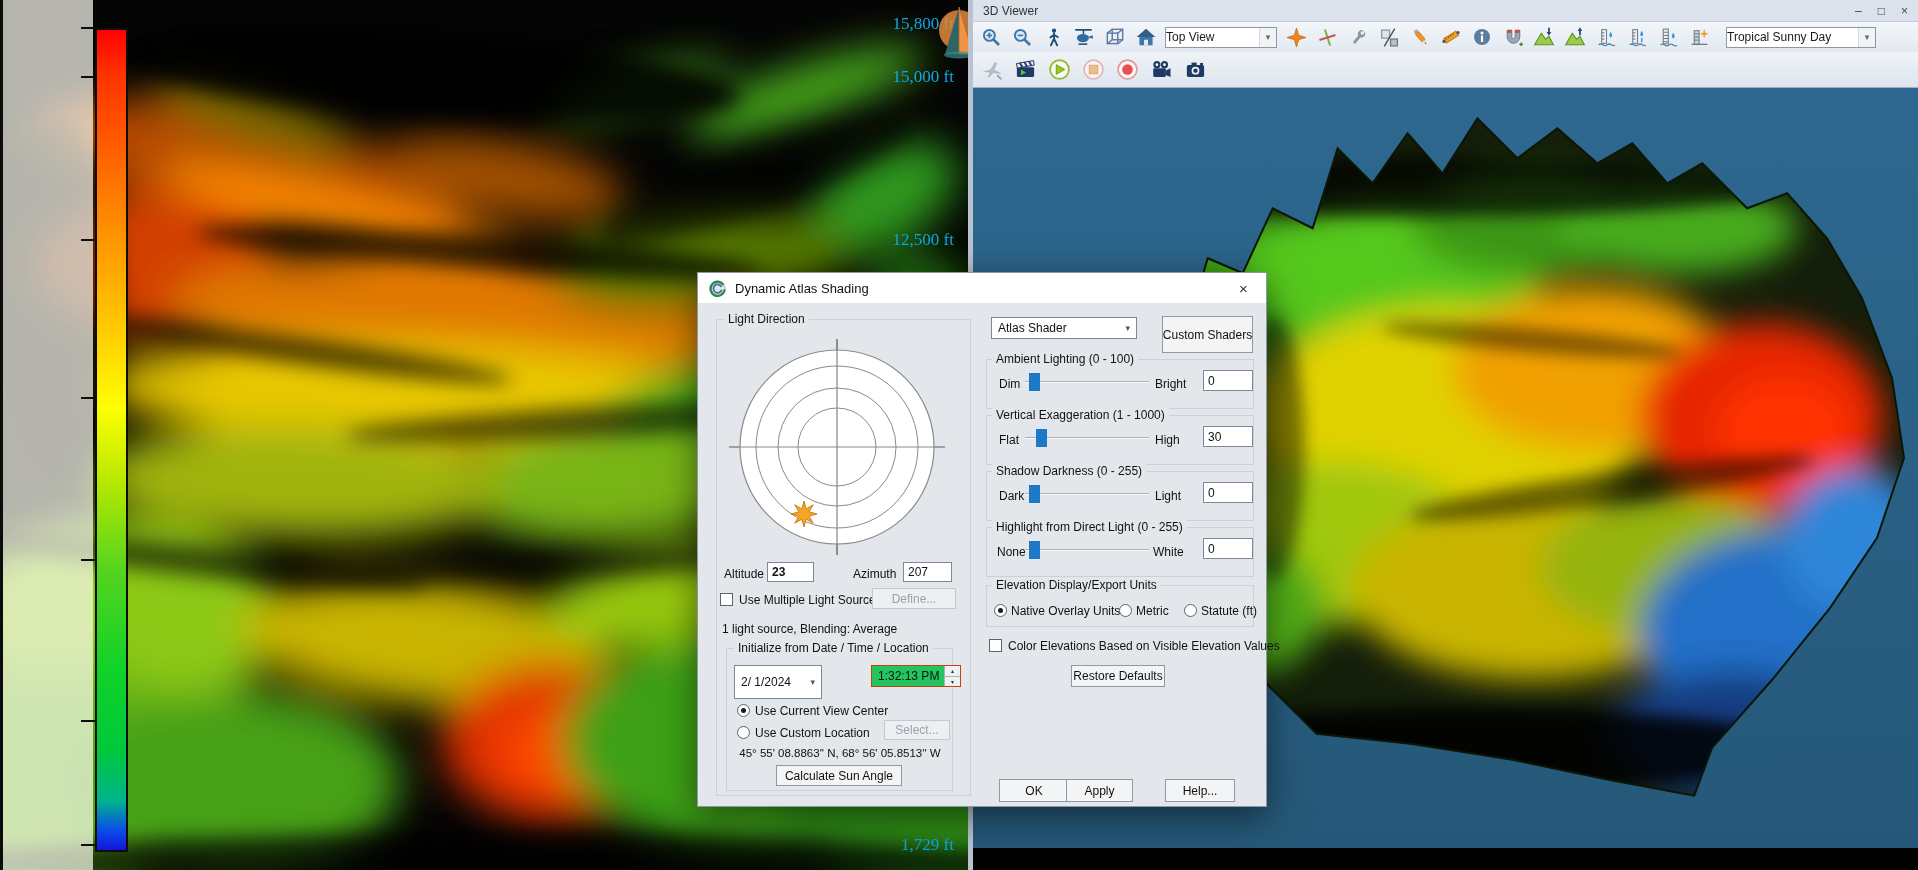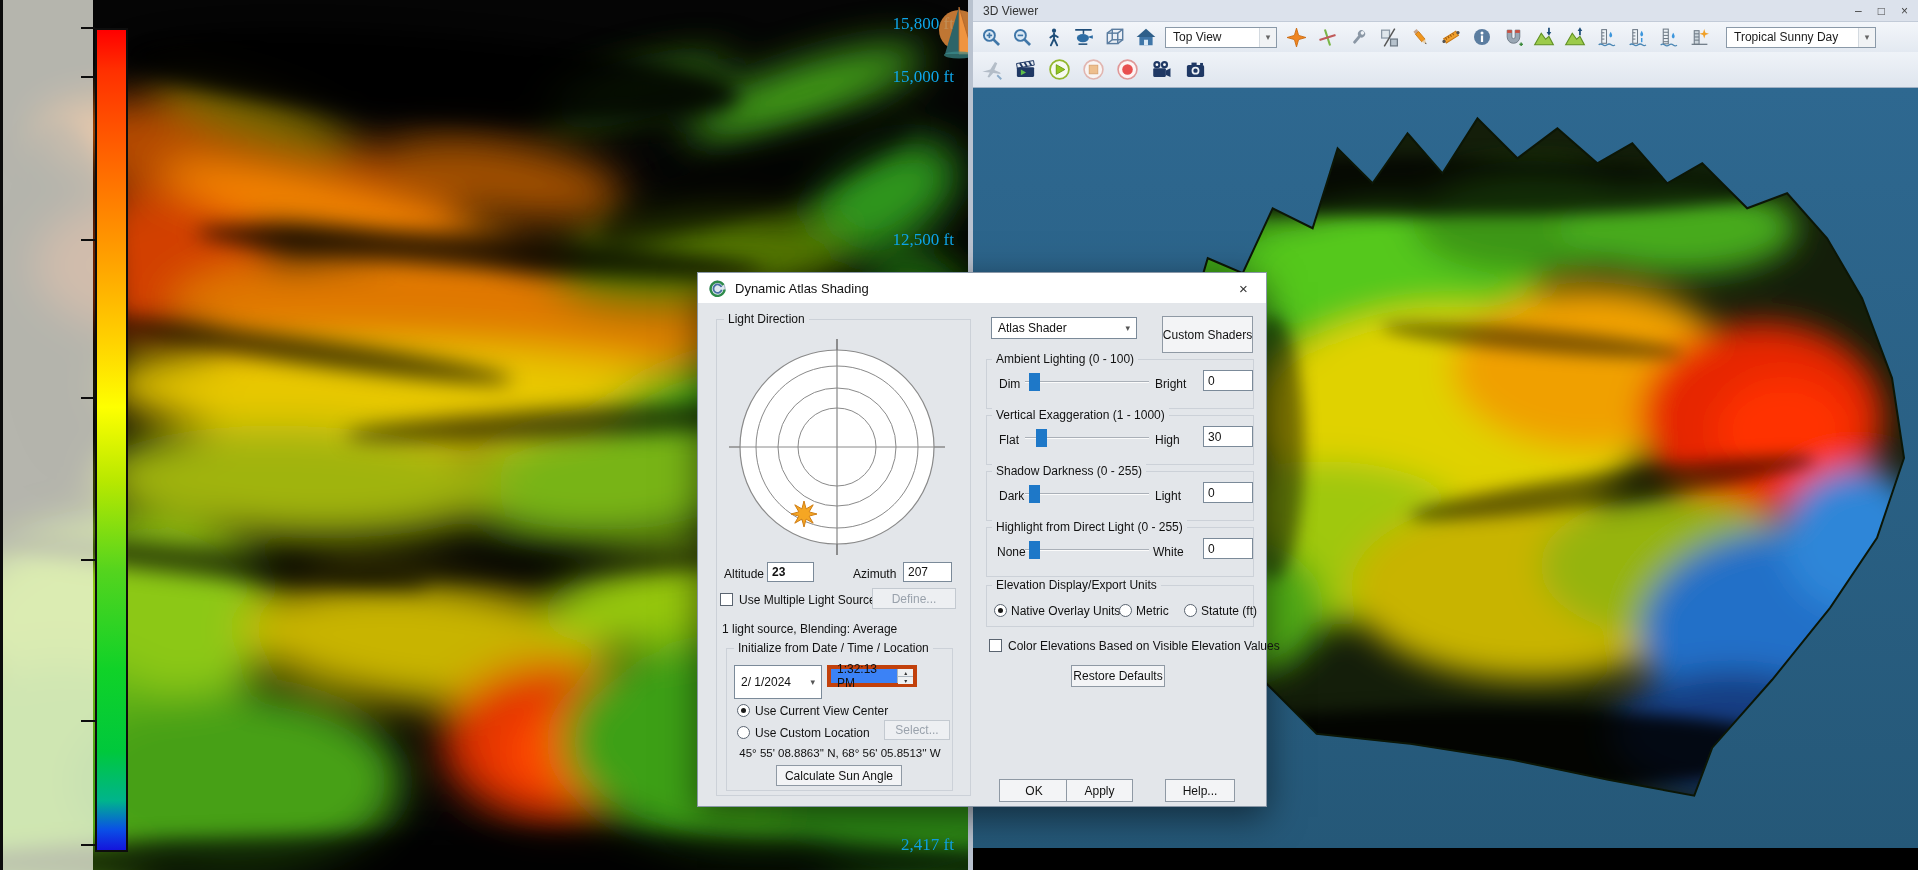--- a/index.html
+++ b/index.html
@@ -27,21 +27,21 @@
   .v-winbtns { margin-left:auto; display:flex; gap:16px; color:#444; font-size:12px; }
   .v-winbtns span { cursor:default; line-height:1; }
   .v-toolbar1 { position:absolute; left:0; top:22px; width:100%; height:30px;
                 background:linear-gradient(#f3f6fa,#e3e9f1); display:flex; align-items:center;
                 padding:0 6px; gap:7px; }
   .v-toolbar2 { position:absolute; left:0; top:52px; width:100%; height:36px;
                 background:linear-gradient(#eff3f8,#dfe5ee); border-bottom:1px solid #9fb0c4;
                 display:flex; align-items:center; padding:0 6px; gap:10px; }
   .tbtn { width:24px; height:24px; display:flex; align-items:center; justify-content:center; flex:0 0 auto; }
   .combo { height:21px; background:#fff; border:1px solid #8a99a8; display:flex; align-items:center;
-           font-size:12px; color:#1a1a1a; padding-left:7px; flex:0 0 auto; }
+           font-size:12px; color:#1a1a1a; flex:0 0 auto; }
   .combo .chev { margin-left:auto; width:17px; height:100%; display:flex; align-items:center;
                  justify-content:center; color:#666; font-size:9px; border-left:1px solid #d4dae0;
                  background:#f1f3f5; }
   .view3d { position:absolute; left:0; top:88px; width:945px; height:760px;
             background:linear-gradient(#2e6890,#255878); overflow:hidden; }
   .v-status { position:absolute; left:0; bottom:0; width:100%; height:22px; background:#f2f2f2;
               border-top:1px solid #c6c6c6; font-size:12px; color:#222; }
   .v-status .cell { position:absolute; top:0; height:100%; display:flex; align-items:center;
                     border-left:1px solid #c6c6c6; padding:0 12px; }
 
@@ -66,22 +66,22 @@
            border-radius:50%; }
   .radio.sel::after { content:""; position:absolute; left:3px; top:3px; width:5px; height:5px;
                       border-radius:50%; background:#1a1a1a; }
   .slider { position:absolute; width:124px; height:18px; }
   .slider .track { position:absolute; left:0; right:0; top:8px; height:2px; background:#aab0b8;
                    border-bottom:1px solid #fbfbfb; }
   .slider .thumb { position:absolute; top:0; width:11px; height:18px; background:#1e78c8; }
   .dcombo { position:absolute; background:#fff; border:1px solid #7b8a99; display:flex;
             align-items:center; padding-left:6px; font-size:12px; }
   .dcombo .chev2 { margin-left:auto; padding-right:6px; color:#555; font-size:9px; }
-  .spinner { position:absolute; background:#3b82f6; border:4px solid #c2410c; display:flex;
-             align-items:center; font-size:12px; }
+  .spinner { position:absolute; background:#22c55e; border:1px solid #c2410c; display:flex;
+             align-items:center; font-size:12px;margin-left:44px; }
   .spinner .sval { padding-left:6px; }
   .spinner .sbtns { margin-left:auto; width:16px; height:100%; display:flex; flex-direction:column;
                     border-left:1px solid #aab4bd; }
   .spinner .sbtns span { flex:1; display:flex; align-items:center; justify-content:center;
                          font-size:6px; color:#333; background:#eef0f2; }
   .spinner .sbtns span:first-child { border-bottom:1px solid #aab4bd; }
   .compass { position:absolute; left:31px; top:66px; }
 </style>
 </head>
 <body>
@@ -140,21 +140,21 @@
       </g>
     </svg>
 
     <div class="legend-strip"></div>
     <div class="legend-label" style="top:24px">15,800 ft</div>
     <div class="legend-label" style="top:77px">15,000 ft</div>
     <div class="legend-label" style="top:240px">12,500 ft</div>
     <div class="legend-label" style="top:398px">10,000 ft</div>
     <div class="legend-label" style="top:560px">7,500 ft</div>
     <div class="legend-label" style="top:721px">5,000 ft</div>
-    <div class="legend-label" style="top:845px">2,417 ft</div>
+    <div class="legend-label" style="top:845px">1,729 ft</div>
     <div class="legend-tick" style="top:27px"></div>
     <div class="legend-tick" style="top:76px"></div>
     <div class="legend-tick" style="top:239px"></div>
     <div class="legend-tick" style="top:397px"></div>
     <div class="legend-tick" style="top:559px"></div>
     <div class="legend-tick" style="top:720px"></div>
     <div class="legend-tick" style="top:844px"></div>
     <div class="colorbar" style="background:linear-gradient(180deg,#ff0000 0%,#ff3000 5%,#ff8400 22%,#ffd200 38%,#feff00 46%,#b8e800 55%,#54d41e 66%,#10d228 78%,#00c83c 88%,#00b48c 94%,#0a50e6 97.5%,#1414dc 100%)"></div>
 
     <svg class="pyramid-marker" width="46" height="58" viewBox="0 0 46 58">

